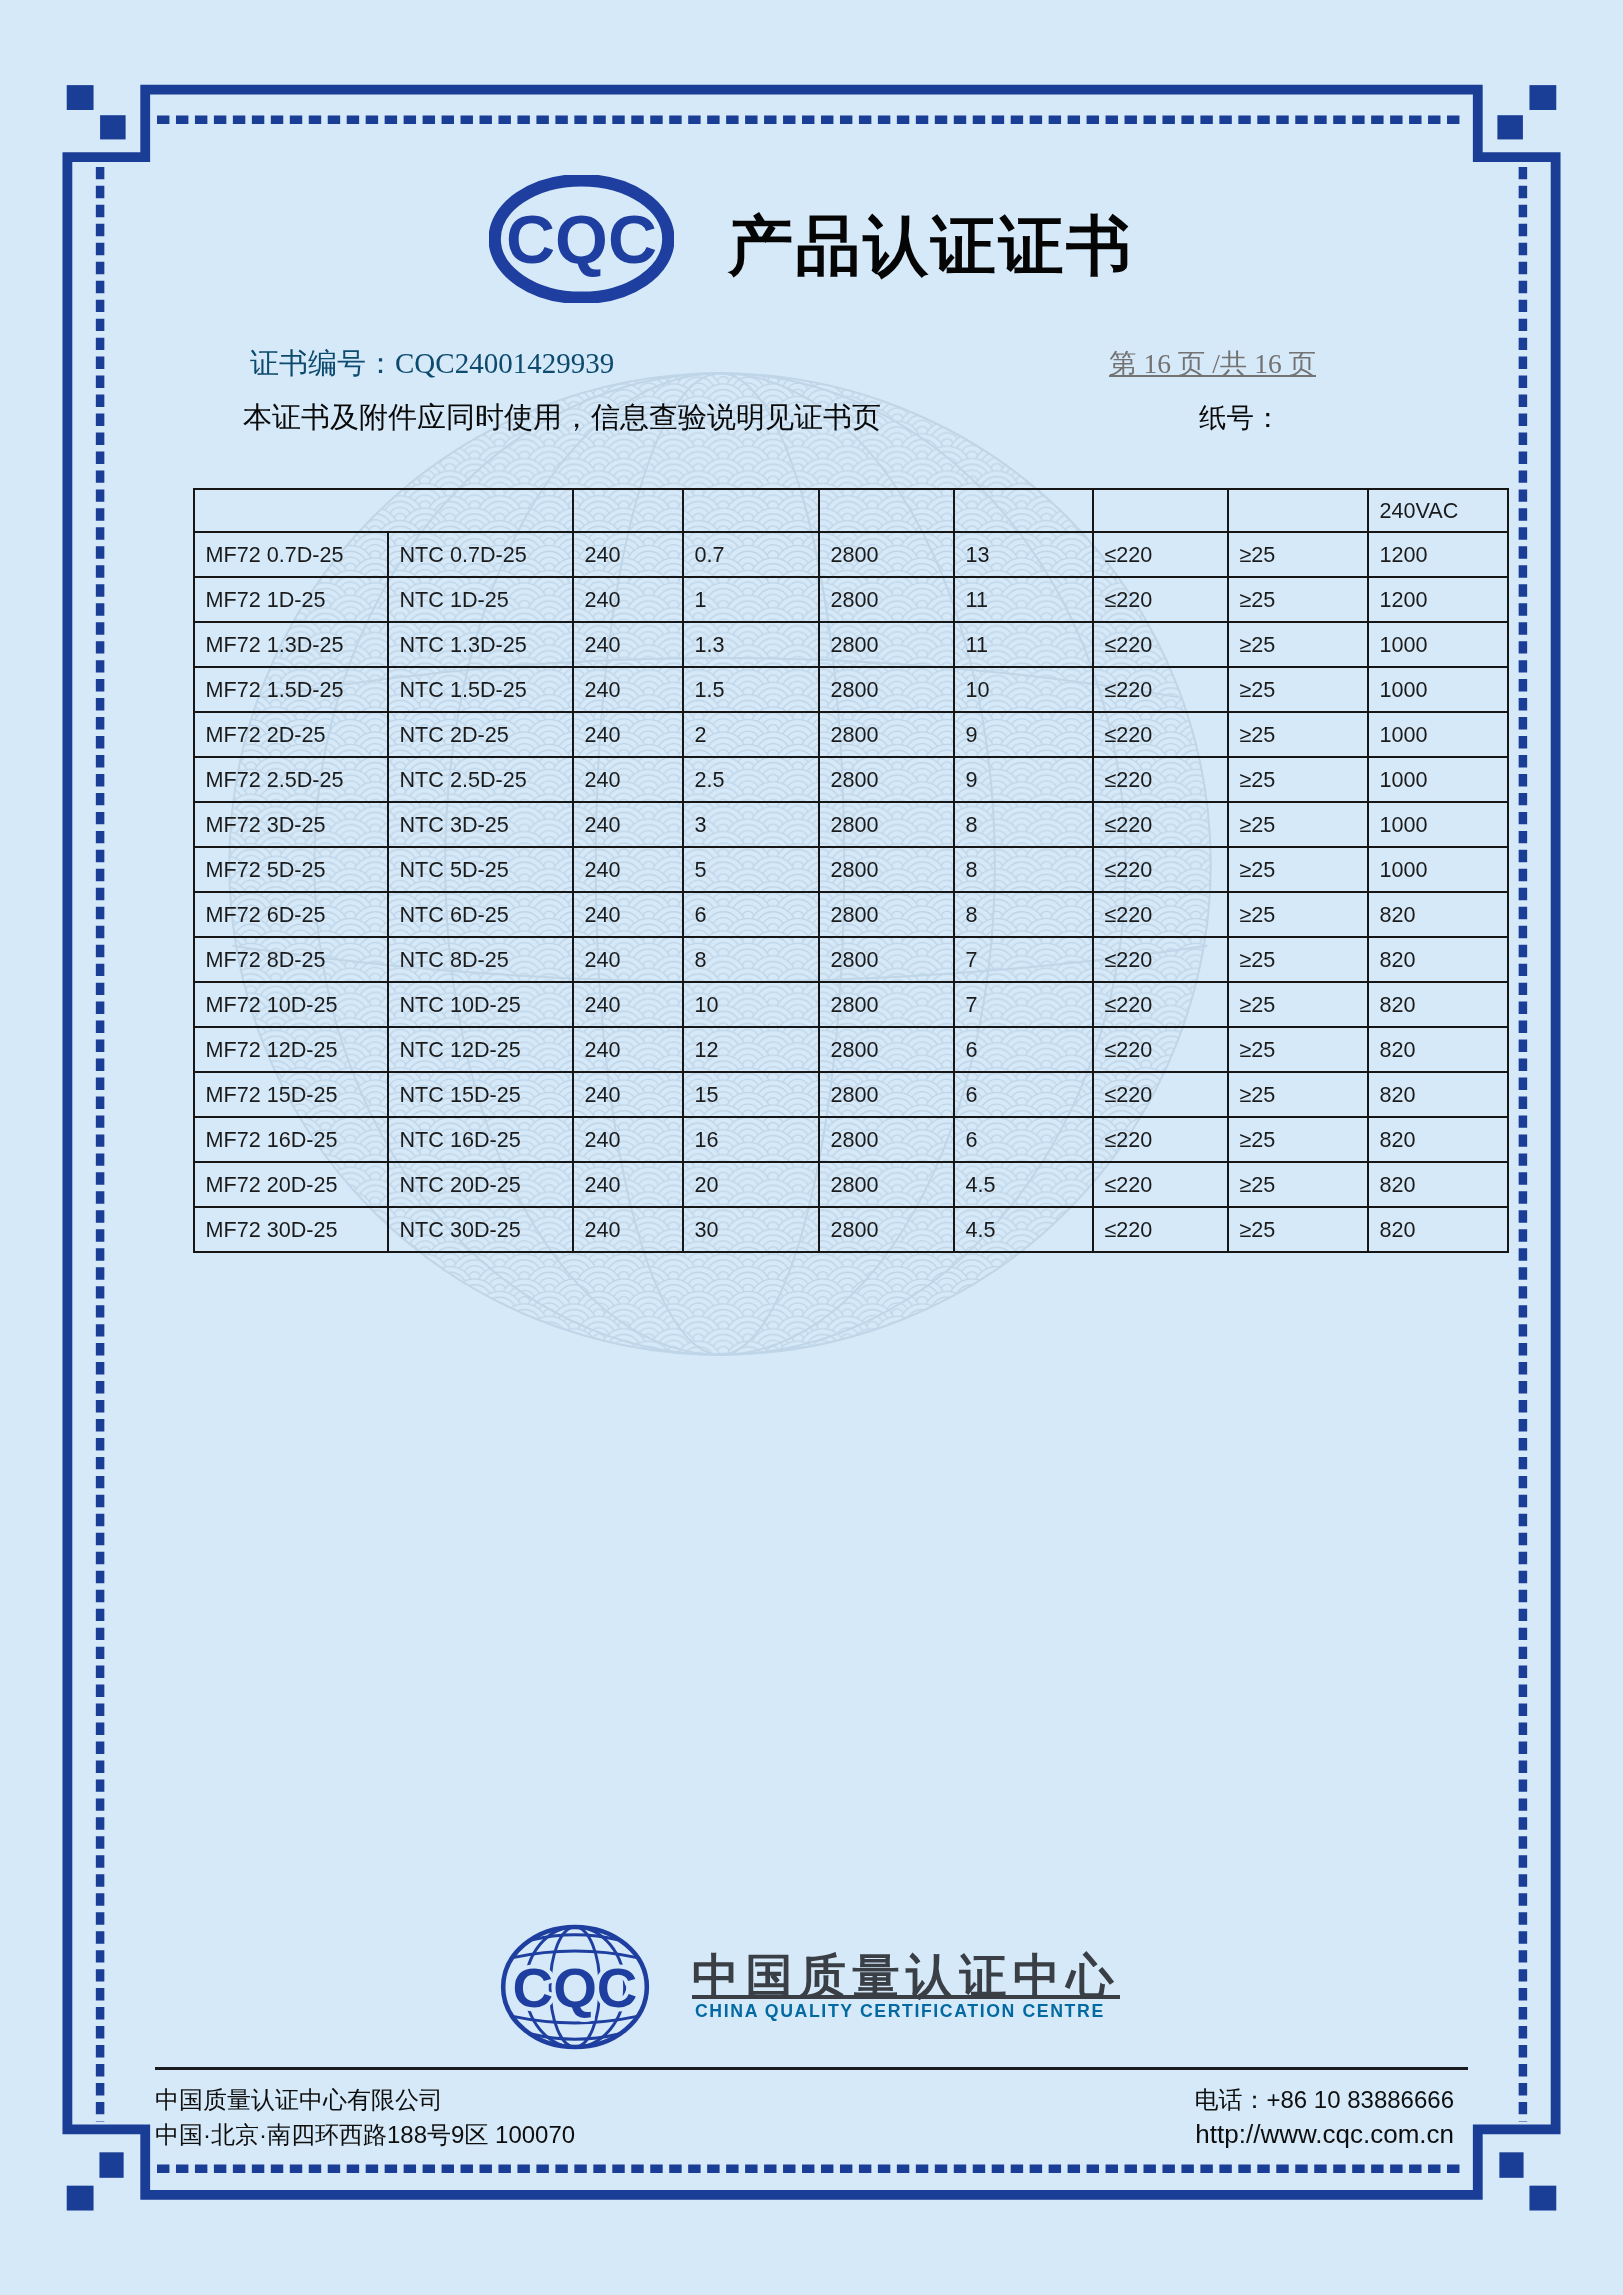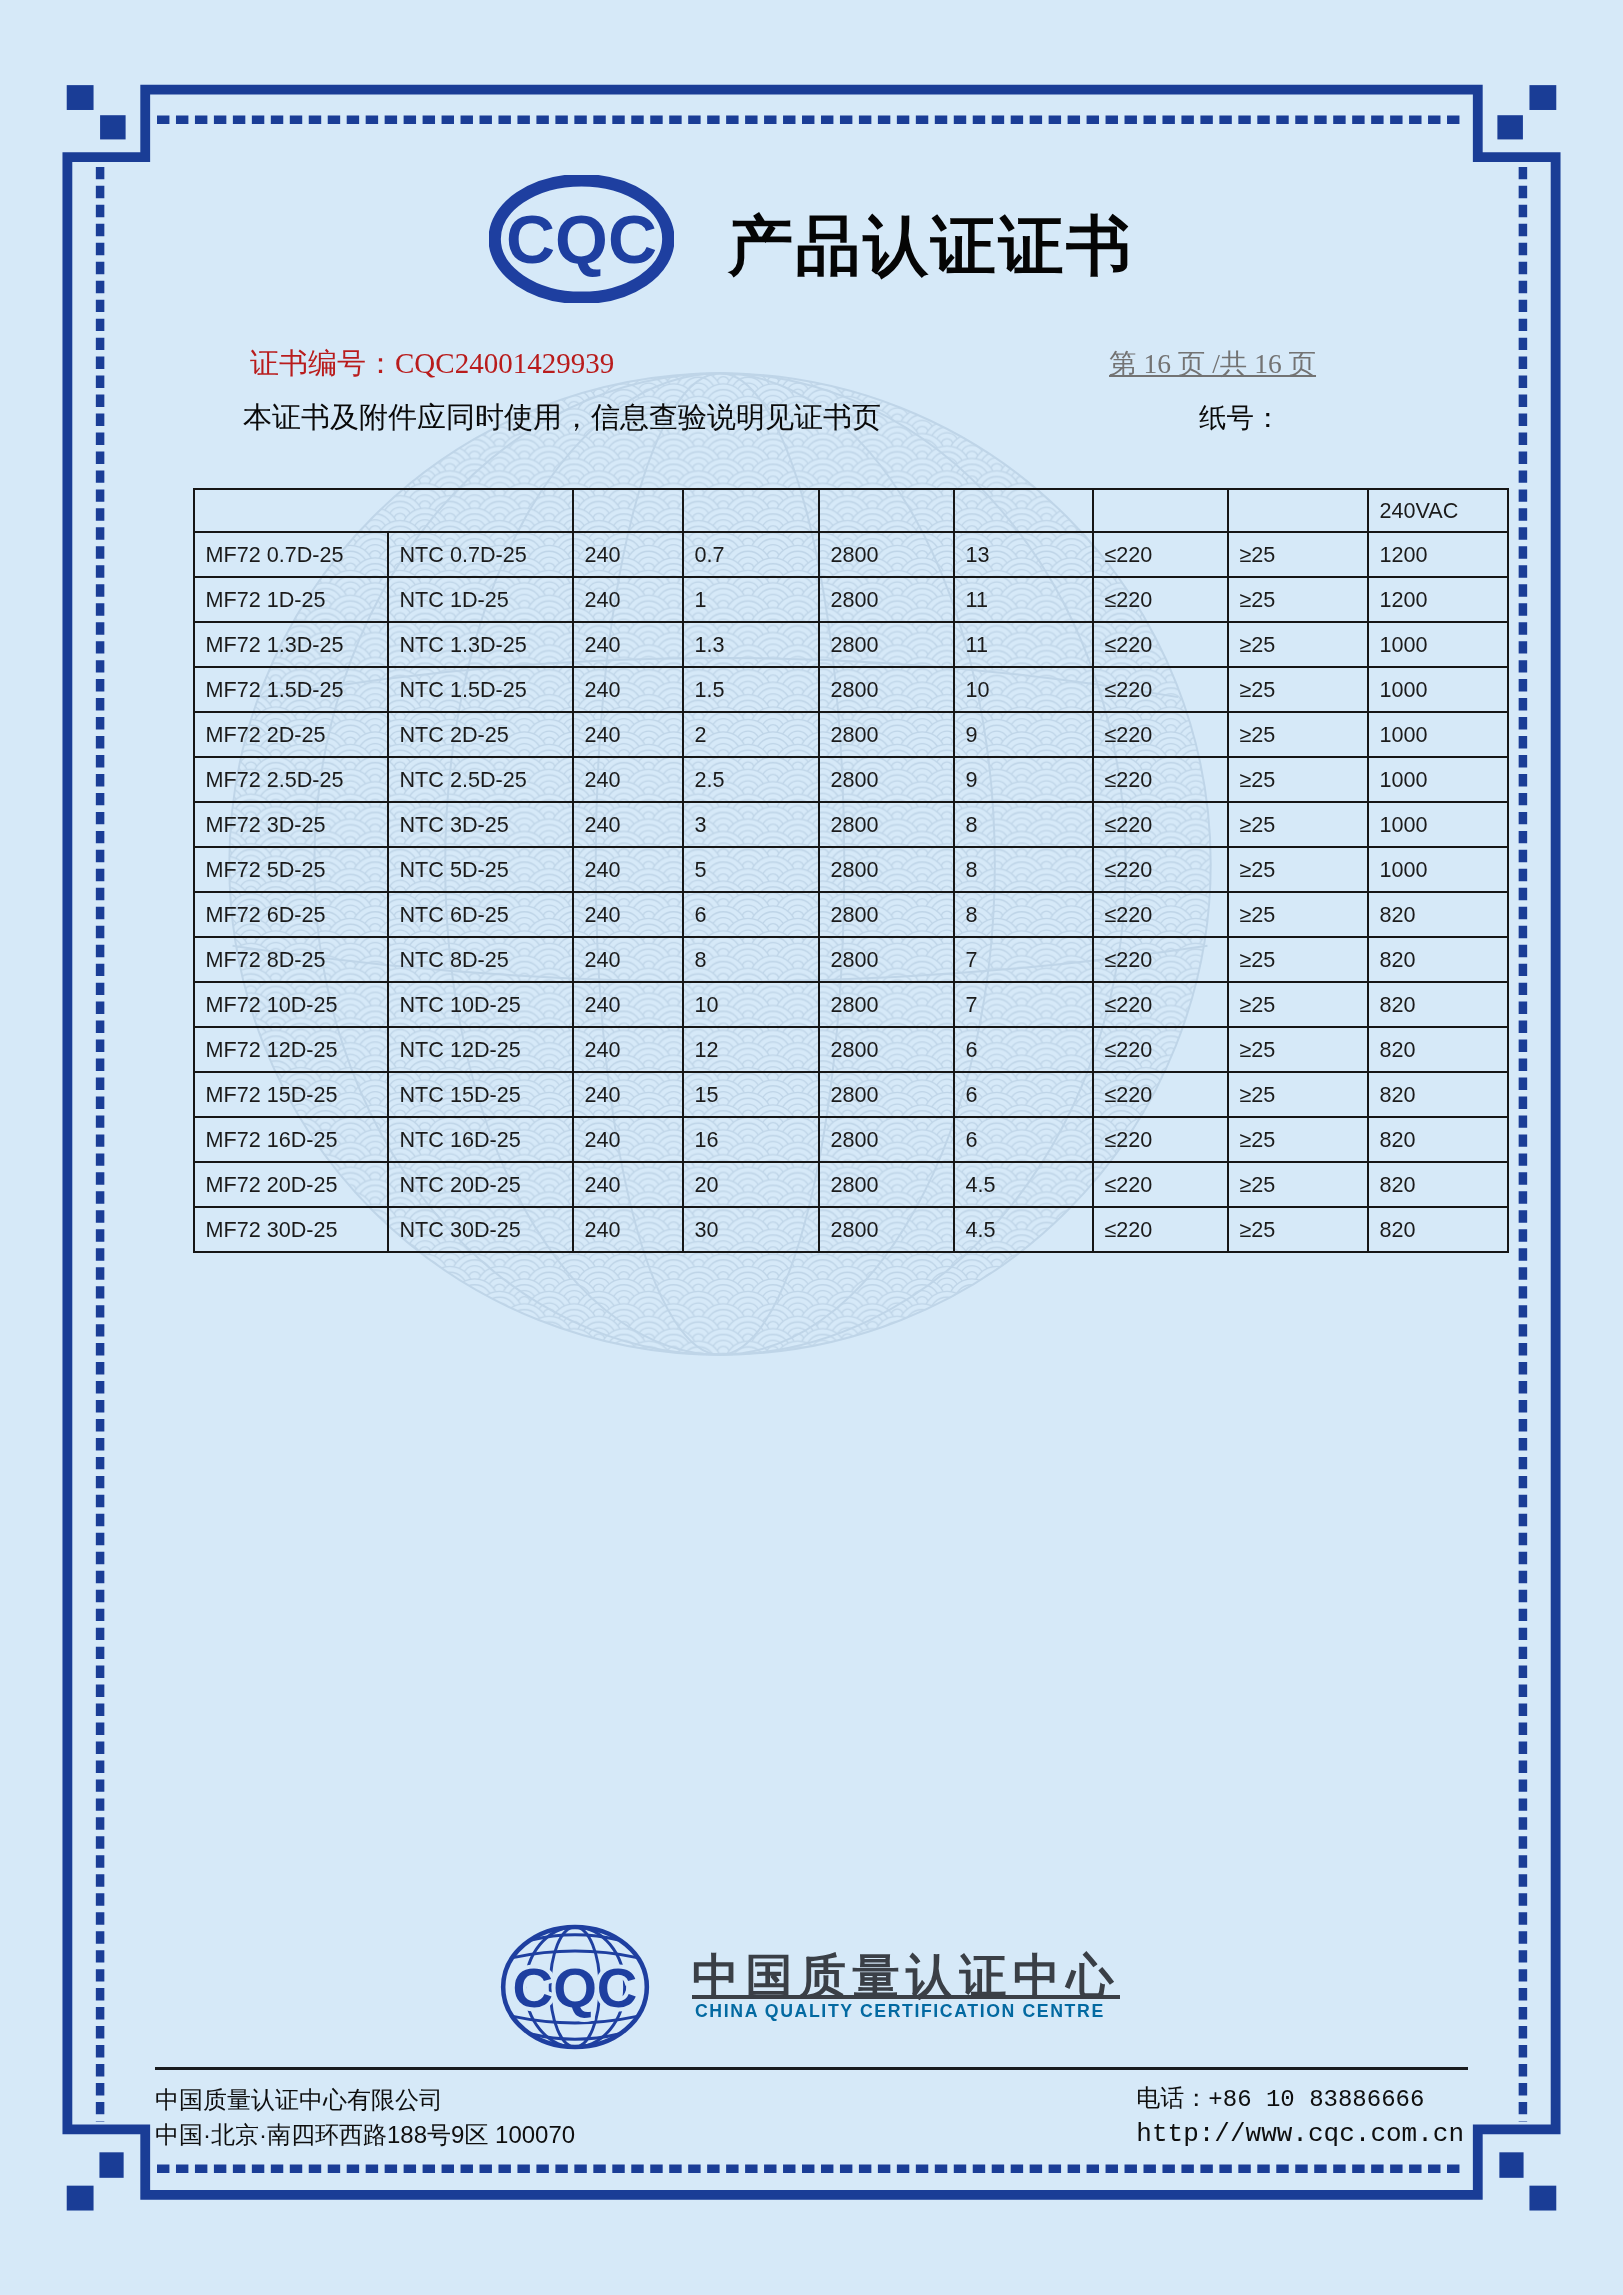--- a/index.html
+++ b/index.html
@@ -14,21 +14,21 @@
   #frame-svg{left:0;top:0;width:1623px;height:2295px;}
   
   #watermark-svg{left:226px;top:370px;width:988px;height:988px;opacity:.5;}
   
   #header-logo-svg{left:489px;top:175px;width:185px;height:128px;}
   #page-title{
     left:728px;top:202px;font-size:65px;font-weight:bold;color:#050505;
     letter-spacing:2.6px;white-space:nowrap;
   }
   .serif{font-family:"Liberation Serif","DejaVu Serif",serif;}
-  #cert-line{left:250px;top:344px;font-size:29px;color:#b91c1c;white-space:nowrap;text-align:right;}
+  #cert-line{left:250px;top:344px;font-size:29px;color:#0c4a6e;white-space:nowrap;text-align:right;}
   #page-info{left:1109px;top:346px;font-size:27.5px;color:#737373;white-space:nowrap;text-decoration:underline;}
   #usage-note{left:243px;top:398px;font-size:29px;color:#0a0a0a;white-space:nowrap;}
   #paper-no{left:1199px;top:400px;font-size:27.5px;color:#0a0a0a;white-space:nowrap;}
   
   #product-table{
     left:157px;top:488px;border-collapse:collapse;table-layout:fixed;
     width:1315px;font-size:21.6px;color:#1b1b1b;margin-left:36px;
   }
   #product-table td{
     border:2.6px solid #161616;height:43px;padding:0 0 0 10.5px;
@@ -40,21 +40,21 @@
   #footer-org-cn{
     left:692px;top:1945px;font-size:47px;font-weight:bold;letter-spacing:6.5px;
     color:#3a3f46;white-space:nowrap;text-decoration:underline;
   }
   #footer-org-en{
     left:695px;top:2001px;font-size:17.7px;font-weight:bold;letter-spacing:1.6px;
     color:#0369a1;white-space:nowrap;
   }
   #footer-divider{left:155px;top:2067px;width:1313px;height:2.6px;background:#191b1f;}
   #contact-left{left:155px;top:2082px;font-size:24px;line-height:35px;color:#0e0e0e;white-space:nowrap;}
-  #contact-right{right:159px;top:2082px;text-align:left;color:#0e0e0e;white-space:nowrap;font-family:Liberation Mono, monospace;}
+  #contact-right{right:169px;top:2082px;text-align:right;color:#0e0e0e;white-space:nowrap;}
   #contact-right .l1{font-size:24px;line-height:35px;}
   #contact-right .l2{font-size:26px;line-height:35px;}
 </style>
 </head>
 <body>
 
 <svg id="frame-svg" class="abs" viewBox="0 0 2481 3508" xmlns="http://www.w3.org/2000/svg">
   <path d="M 222 137 H 2259 V 240 H 2378 V 3255 H 2259 V 3355 H 222 V 3255 H 103 V 240 H 222 Z" fill="none" stroke="#1a3d96" stroke-width="15"></path>
   <g fill="#1a3d96">
     <rect x="102" y="130" width="41" height="38"></rect>

